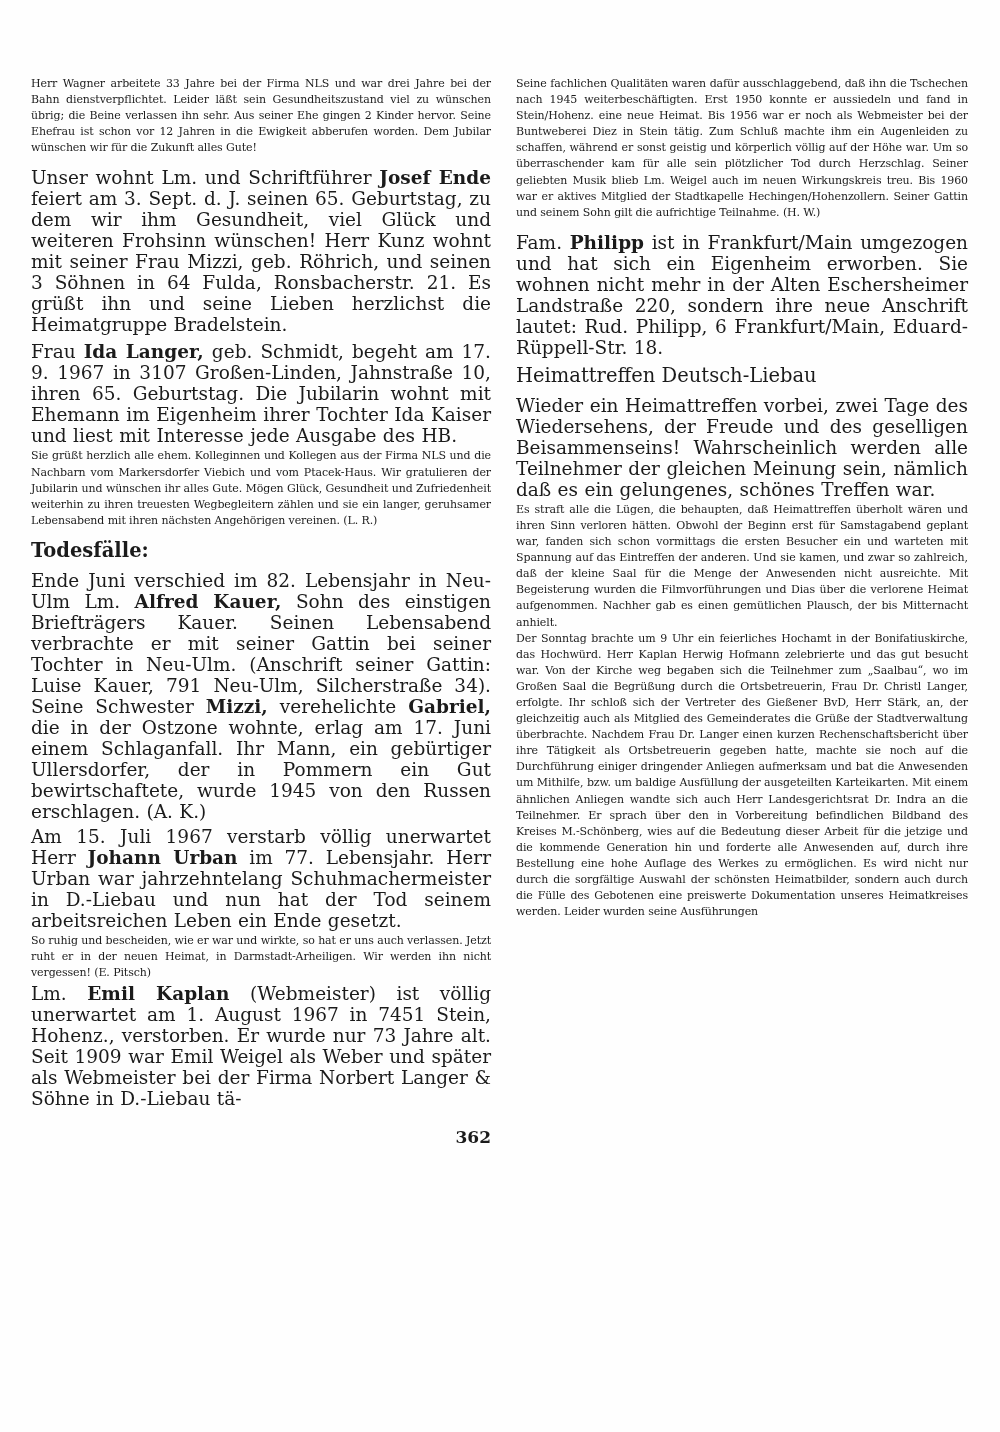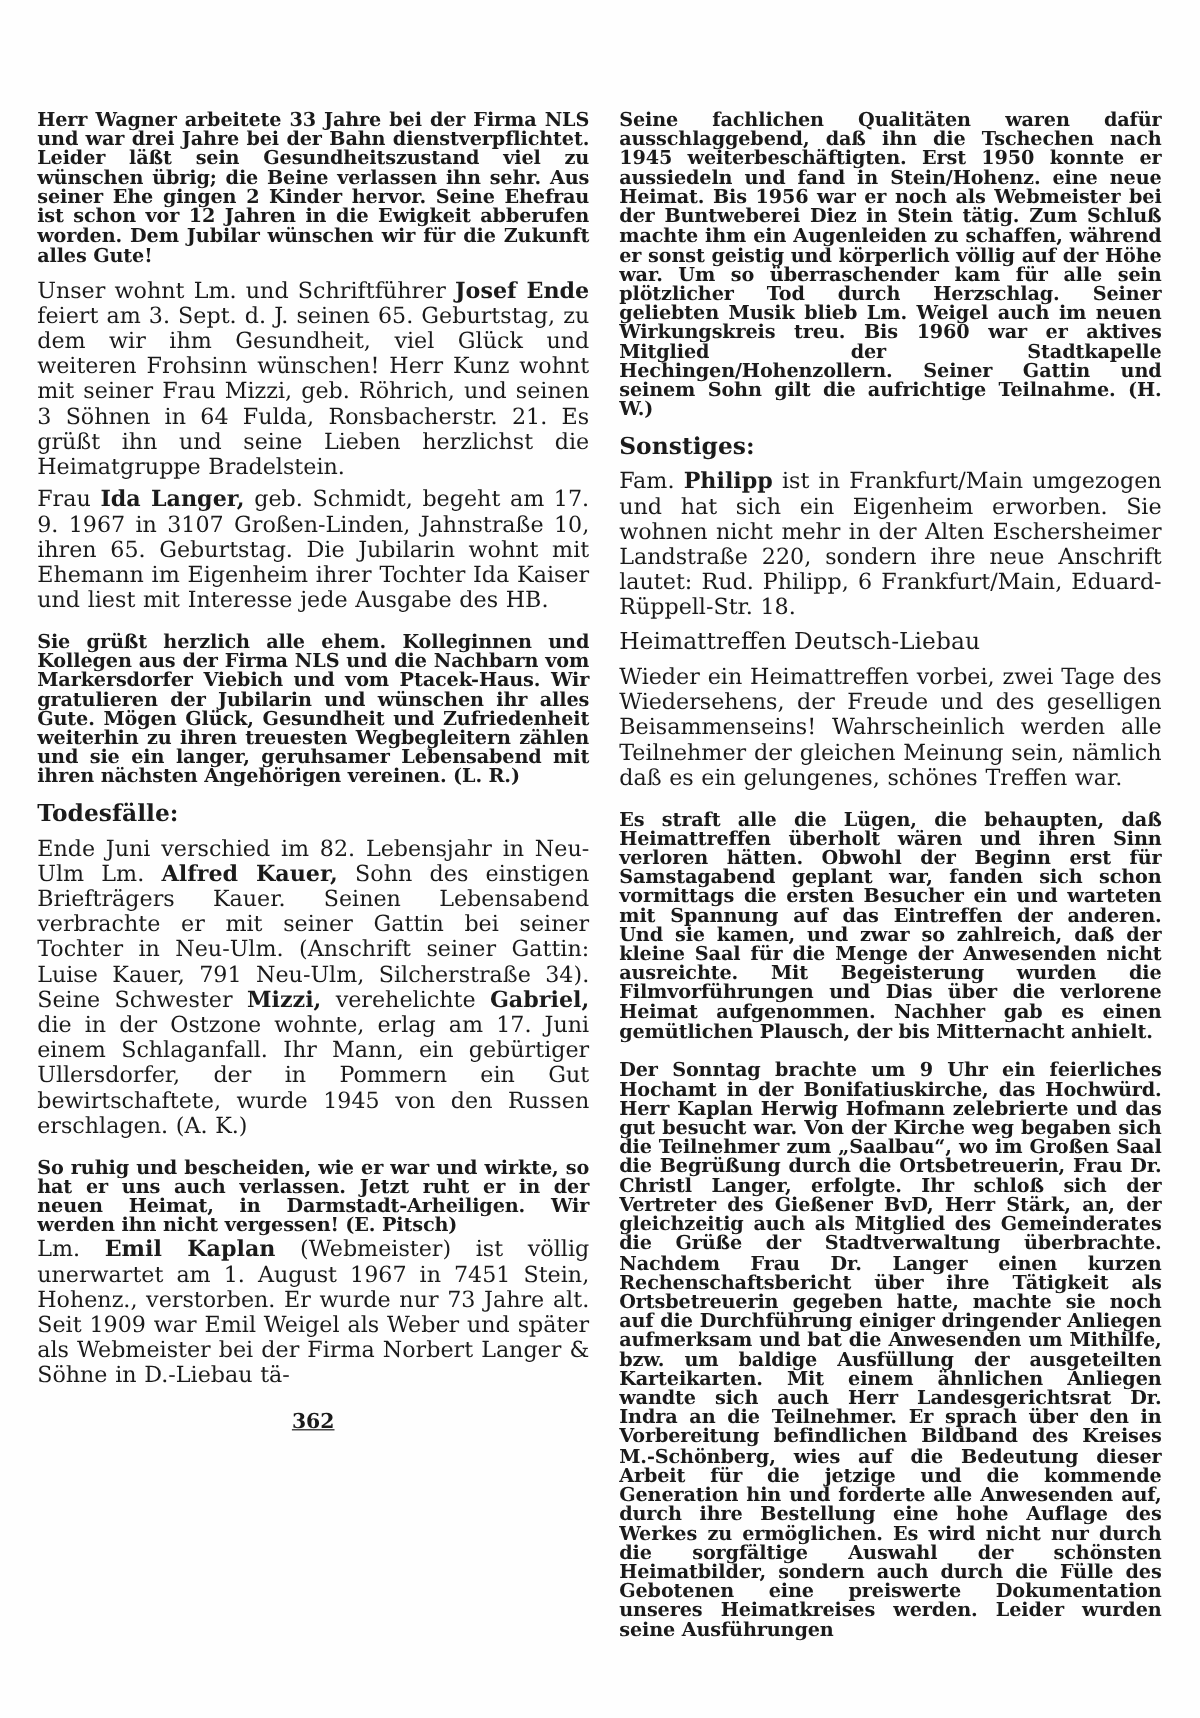--- a/index.html
+++ b/index.html
@@ -25,24 +25,24 @@
 
   
   .lg {
     font-size: 18.5px;
     line-height: 21px;
     margin: 0 0 6px 0;
     word-spacing: 0.5px;
   }
   
   .sm {
-    font-size: 16px;
+    font-size: 11px;
     line-height: 16.1px;
-    font-weight: 700;
-    margin: 16px 0 11px 0;
+    font-weight: 400;
+    margin: 0 0 11px 0;
     letter-spacing: -0.1px;
   }
   .hd {
     font-size: 19.5px;
     font-weight: 700;
     line-height: 21px;
     text-align: left;
     margin: 3px 0 9px 0;
   }
   .h2 {
@@ -52,22 +52,21 @@
     text-align: left;
     margin: 0 0 7px 0;
   }
   .mb0 { margin-bottom: 0 !important; }
   .mb2 { margin-bottom: 2px !important; }
   .mb4 { margin-bottom: 4px !important; }
   .page-number {
     font-size: 17px;
     font-weight: 700;
     margin-top: 18px;
-    text-align: center;
-    text-decoration: underline;
+    text-align: right;
   }
   b { font-weight: 700; }
 </style>
 </head>
 <body>
 
 <div class="page">
 
   <div class="col col-left">
 
@@ -86,40 +85,42 @@
     <p class="sm">
       <span>Sie grüßt herzlich alle ehem. Kolleginnen und Kollegen aus der Firma NLS und die Nachbarn vom Markersdorfer Viebich und vom Ptacek-Haus. Wir gratulieren der Jubilarin und wünschen ihr alles Gute. Mögen Glück, Gesundheit und Zufriedenheit weiterhin zu ihren treuesten Wegbegleitern zählen und sie ein langer, geruhsamer Lebensabend mit ihren nächsten Angehörigen vereinen. (L. R.)</span>
     </p>
 
     <h3 class="hd">Todesfälle:</h3>
 
     <p class="lg mb4">
       <span>Ende Juni verschied im 82. Lebensjahr in Neu-Ulm Lm. </span><b>Alfred Kauer,</b><span> Sohn des einstigen Briefträgers Kauer. Seinen Lebensabend verbrachte er mit seiner Gattin bei seiner Tochter in Neu-Ulm. (Anschrift seiner Gattin: Luise Kauer, 791 Neu-Ulm, Silcherstraße 34). Seine Schwester </span><b>Mizzi,</b><span> verehelichte </span><b>Gabriel,</b><span> die in der Ostzone wohnte, erlag am 17. Juni einem Schlaganfall. Ihr Mann, ein gebürtiger Ullersdorfer, der in Pommern ein Gut bewirtschaftete, wurde 1945 von den Russen erschlagen. (A. K.)</span>
     </p>
 
+    <p class="lg mb2">
+      <span>Am 15. Juli 1967 verstarb völlig unerwartet Herr </span><b>Johann Urban</b><span> im 77. Lebensjahr. Herr Urban war jahrzehntelang Schuhmachermeister in D.-Liebau und nun hat der Tod seinem arbeitsreichen Leben ein Ende gesetzt.</span>
+    </p>
 
     <p class="sm mb2">
       <span>So ruhig und bescheiden, wie er war und wirkte, so hat er uns auch verlassen. Jetzt ruht er in der neuen Heimat, in Darmstadt-Arheiligen. Wir werden ihn nicht vergessen! (E. Pitsch)</span>
     </p>
 
     <p class="lg mb0">
       <span>Lm. </span><b>Emil Kaplan</b><span> (Webmeister) ist völlig unerwartet am 1. August 1967 in 7451 Stein, Hohenz., verstorben. Er wurde nur 73 Jahre alt. Seit 1909 war Emil Weigel als Weber und später als Webmeister bei der Firma Norbert Langer &amp; Söhne in D.-Liebau tä-</span>
     </p>
 
     <div class="page-number">362</div>
   </div>
 
   <div class="col col-right">
 
 
     <p class="sm">
       <span>Seine fachlichen Qualitäten waren dafür ausschlaggebend, daß ihn die Tschechen nach 1945 weiterbeschäftigten. Erst 1950 konnte er aussiedeln und fand in Stein/Hohenz. eine neue Heimat. Bis 1956 war er noch als Webmeister bei der Buntweberei Diez in Stein tätig. Zum Schluß machte ihm ein Augenleiden zu schaffen, während er sonst geistig und körperlich völlig auf der Höhe war. Um so überraschender kam für alle sein plötzlicher Tod durch Herzschlag. Seiner geliebten Musik blieb Lm. Weigel auch im neuen Wirkungskreis treu. Bis 1960 war er aktives Mitglied der Stadtkapelle Hechingen/Hohenzollern. Seiner Gattin und seinem Sohn gilt die aufrichtige Teilnahme. (H. W.)</span>
     </p>
 
-    <h3 class="hd">Sonstiges:</h3>
 
     <p class="lg">
       <span>Fam. </span><b>Philipp</b><span> ist in Frankfurt/Main umgezogen und hat sich ein Eigenheim erworben. Sie wohnen nicht mehr in der Alten Eschersheimer Landstraße 220, sondern ihre neue Anschrift lautet: Rud. Philipp, 6 Frankfurt/Main, Eduard-Rüppell-Str. 18.</span>
     </p>
 
     <h3 class="h2">
       <span style="display:block">Heimattreffen Deutsch-Liebau</span>
     </h3>
 
     <p class="lg mb2">

